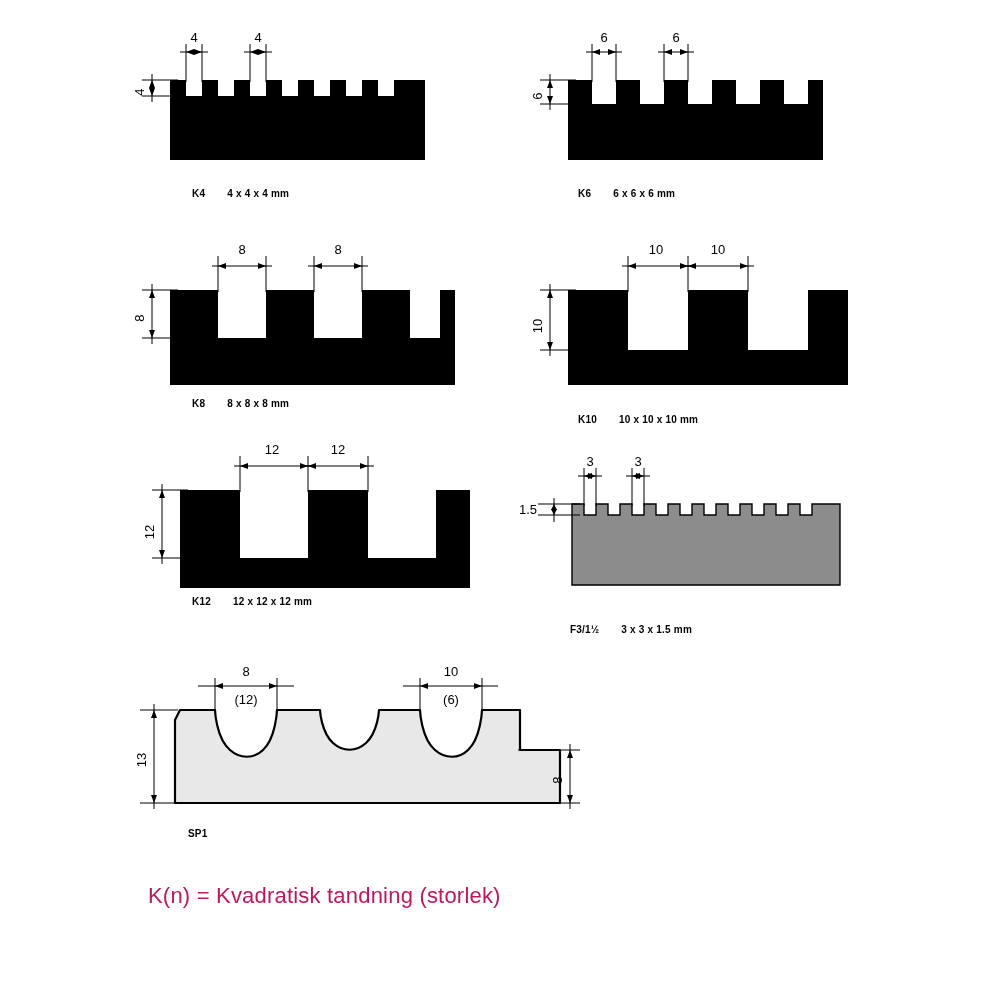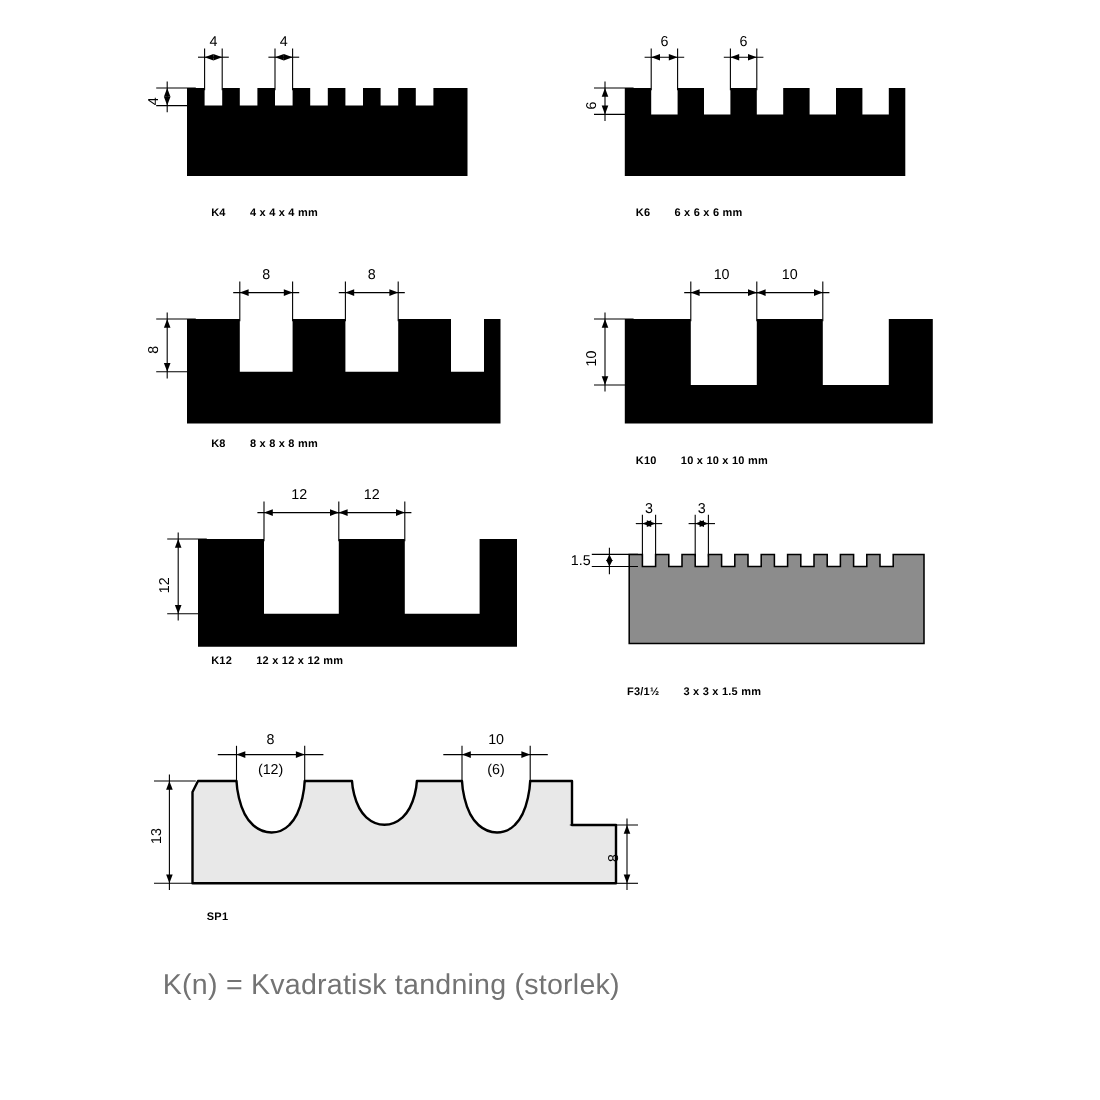--- a/index.html
+++ b/index.html
@@ -29,25 +29,25 @@
     font-weight: bold;
     font-size: 10px;
     letter-spacing: 0.2px;
     white-space: nowrap;
   }
   .caption .code { margin-right: 22px; }
   .legend {
     position: absolute;
     left: 148px;
     top: 880px;
-    font-size: 26px;
+    font-size: 22px;
     line-height: 31px;
     font-weight: 400;
     letter-spacing: 0.2px;
-    color: #737373;
+    color: #be185d;
   }
   .legend div { white-space: nowrap; }
   svg { display: block; overflow: visible; }
   text { font-family: "Liberation Sans", sans-serif; }
 </style>
 </head>
 <body>
 
 <div class="stage">
 

